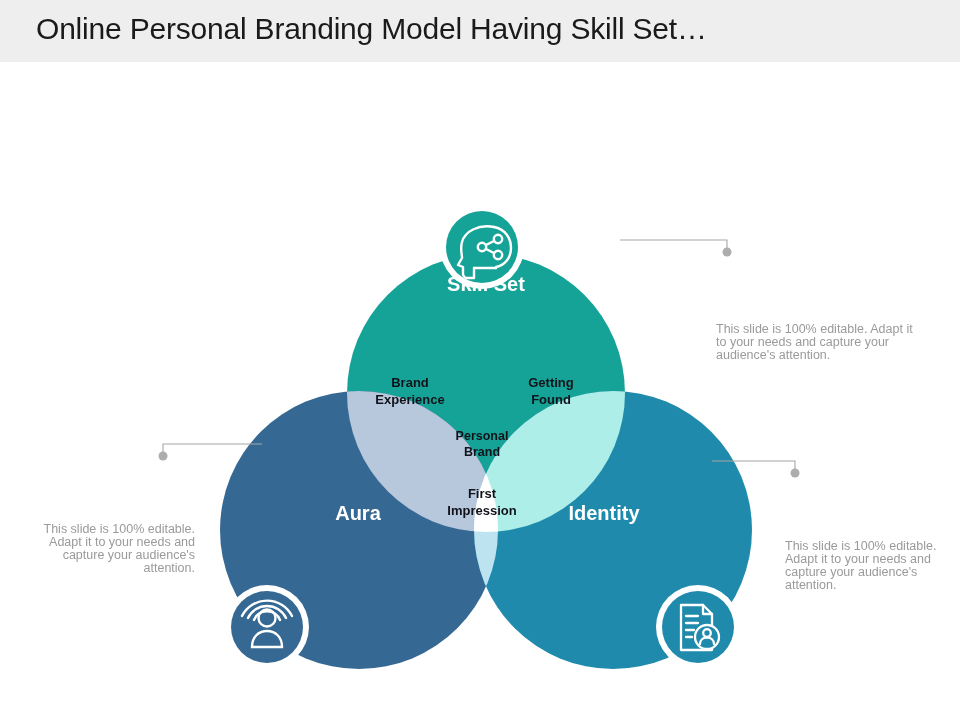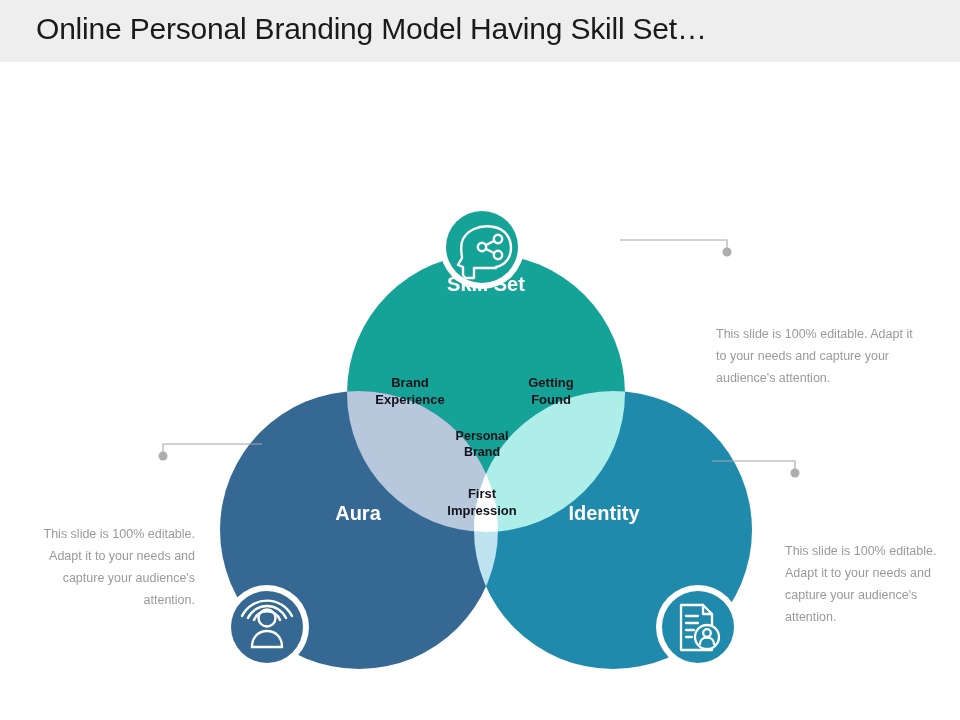--- a/index.html
+++ b/index.html
@@ -69,21 +69,21 @@
     font-family: "Liberation Sans", sans-serif;
     font-weight: bold;
     fill: #12131a;
     font-size: 12.5px;
     text-anchor: middle;
   }
   .callout {
     position: absolute;
     font-family: "Liberation Sans", sans-serif;
     font-size: 12.5px;
-    line-height: 22px;
+    line-height: 13px;
     color: #9a9a9a;
   }
   #callout-top-right {
     left: 716px;
     top: 261px;
     width: 200px;
     text-align: left;
   }
   #callout-left {
     left: 20px;

